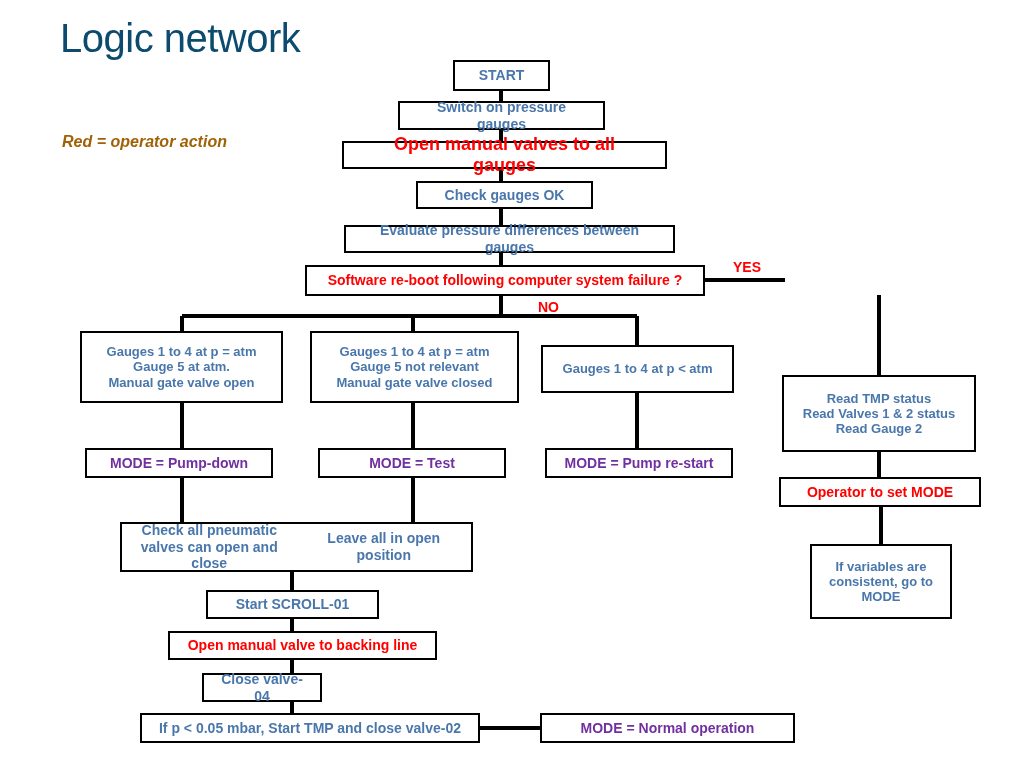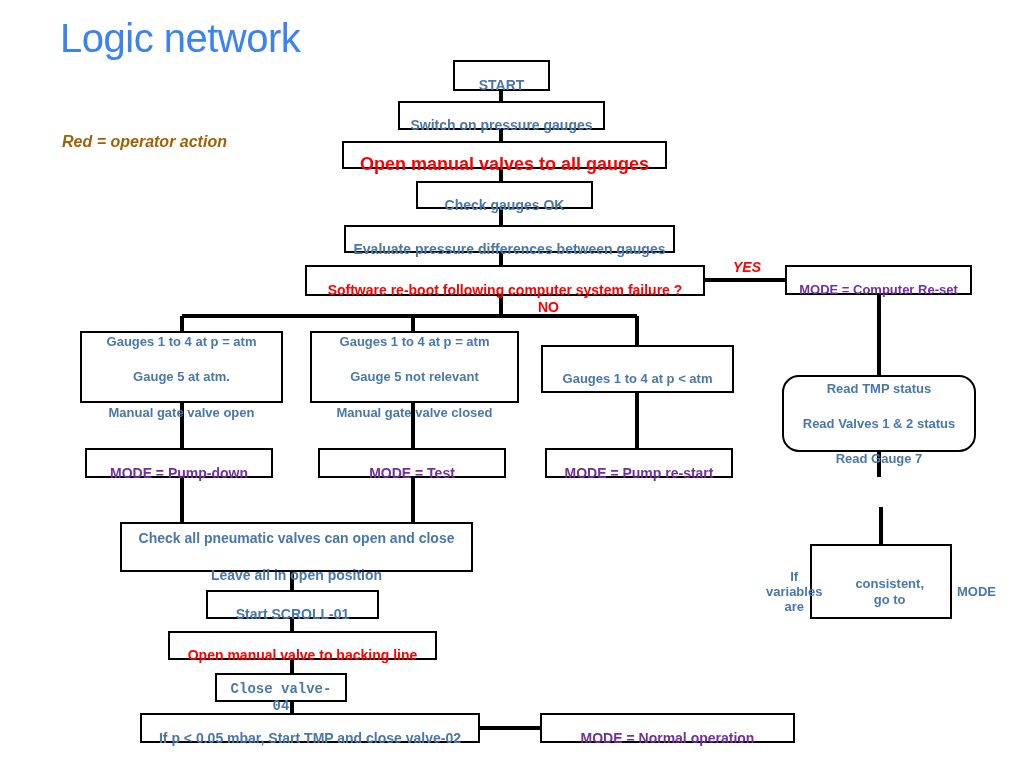--- a/index.html
+++ b/index.html
@@ -15,21 +15,21 @@
     background: #ffffff;
     overflow: hidden;
     font-family: "Liberation Sans", sans-serif;
   }
   #title {
     position: absolute;
     left: 60px;
     top: 16px;
     font-size: 40px;
     font-weight: 400;
-    color: #3b82f6;
+    color: #0c4a6e;
     letter-spacing: -0.5px;
     white-space: nowrap;
   }
   #legend {
     position: absolute;
     left: 62px;
     top: 133px;
     font-size: 16px;
     font-style: italic;
     font-weight: 700;
@@ -50,21 +50,21 @@
     border: 2px solid #000000;
     background: #ffffff;
     display: flex;
     align-items: center;
     justify-content: center;
     text-align: center;
     font-weight: 700;
     line-height: 1.18;
     z-index: 3;
   }
-  .node .txt { display: block; width: 100%; padding: 0 6px; margin-top: 20px; }
+  .node .txt { display: block; width: 100%; padding: 0 16px; }
   .blue   { color: #4a77ab; }
   .red    { color: #ff0000; }
   .purple { color: #7030a0; }
   .edge-label {
     position: absolute;
     font-size: 14px;
     font-weight: 700;
     color: #ff0000;
     z-index: 4;
     white-space: nowrap;
@@ -122,21 +122,21 @@
       <line x1="463" y1="728" x2="540" y2="728"></line>
 
       <line x1="879" y1="295" x2="879" y2="375"></line>
 
       <line x1="879" y1="452" x2="879" y2="477"></line>
 
       <line x1="881" y1="507" x2="881" y2="544"></line>
     </g>
   </svg>
 
-  <div class="edge-label" style="left:733px; top:259px;font-style:italic;">YES</div>
+  <div class="edge-label" style="left:733px; top:259px;">YES</div>
   <div class="edge-label" style="left:507px; top:299px;padding-left:31px;">NO</div>
 
   <div class="node" style="left:453px; top:60px; width:97px; height:31px; font-size:14px;">
     <span class="txt blue">START</span>
   </div>
 
   <div class="node" style="left:398px; top:101px; width:207px; height:29px; font-size:14px;">
     <span class="txt blue">Switch on pressure gauges</span>
   </div>
 
@@ -149,32 +149,32 @@
   </div>
 
   <div class="node" style="left:305px; top:265px; width:400px; height:31px; font-size:14px;">
     <span class="txt red">Software re-boot following computer system failure ?</span>
   </div>
 
   <div class="node" style="left:344px; top:225px; width:331px; height:28px; font-size:14px;">
     <span class="txt blue">Evaluate pressure differences between gauges</span>
   </div>
 
-  <div class="node" style="left:785px; top:265px; width:187px; height:30px; font-size:13px;">
-    <span class="txt purple">MODE = Computer Re-set</span>
-  </div>
-
-  <div class="node" style="left:782px; top:375px; width:194px; height:77px; font-size:13px; flex-direction:column;border-radius:17px;">
+
+  <div class="node" style="left:782px; top:375px; width:194px; height:77px; font-size:13px; flex-direction:column;">
     <span class="txt blue">Read TMP status</span>
     <span class="txt blue">Read Valves 1 &amp; 2 status</span>
-    <span class="txt blue">Read Gauge 7</span>
-  </div>
-
-
-  <div class="node" style="left:810px; top:544px; width:142px; height:75px; font-size:13px; gap:21px;">
+    <span class="txt blue">Read Gauge 2</span>
+  </div>
+
+  <div class="node" style="left:779px; top:477px; width:202px; height:30px; font-size:14px;">
+    <span class="txt red">Operator to set MODE</span>
+  </div>
+
+  <div class="node" style="left:810px; top:544px; width:142px; height:75px; font-size:13px; flex-direction:column;">
     <span class="txt blue">If variables are</span>
     <span class="txt blue">consistent, go to</span>
     <span class="txt blue">MODE</span>
   </div>
 
   <div class="node" style="left:80px; top:331px; width:203px; height:72px; font-size:13px; flex-direction:column;">
     <span class="txt blue">Gauges 1 to 4 at p = atm</span>
     <span class="txt blue">Gauge 5 at atm.</span>
     <span class="txt blue">Manual gate valve open</span>
   </div>
@@ -194,34 +194,34 @@
   </div>
 
   <div class="node" style="left:545px; top:448px; width:188px; height:30px; font-size:14px;">
     <span class="txt purple">MODE = Pump re-start</span>
   </div>
 
   <div class="node" style="left:318px; top:448px; width:188px; height:30px; font-size:14px;">
     <span class="txt purple">MODE = Test</span>
   </div>
 
-  <div class="node" style="left:120px; top:522px; width:353px; height:50px; font-size:14px; flex-direction:column;">
+  <div class="node" style="left:120px; top:522px; width:353px; height:50px; font-size:14px; flex-direction:row;">
     <span class="txt blue">Check all pneumatic valves  can open and close</span>
     <span class="txt blue">Leave all in open position</span>
   </div>
 
   <div class="node" style="left:206px; top:590px; width:173px; height:29px; font-size:14px;">
     <span class="txt blue">Start SCROLL-01</span>
   </div>
 
   <div class="node" style="left:168px; top:631px; width:269px; height:29px; font-size:14px;">
     <span class="txt red">Open manual valve to backing line</span>
   </div>
 
-  <div class="node" style="left:215px; top:673px; width:132px; height:29px; font-size:14px;font-family:Liberation Mono, monospace;">
+  <div class="node" style="left:202px; top:673px; width:120px; height:29px; font-size:14px;">
     <span class="txt blue">Close valve-04</span>
   </div>
 
   <div class="node" style="left:140px; top:713px; width:340px; height:30px; font-size:14px;">
     <span class="txt blue">If p &lt; 0.05 mbar, Start TMP and close valve-02</span>
   </div>
 
   <div class="node" style="left:540px; top:713px; width:255px; height:30px; font-size:14px;">
     <span class="txt purple">MODE = Normal operation</span>
   </div>

